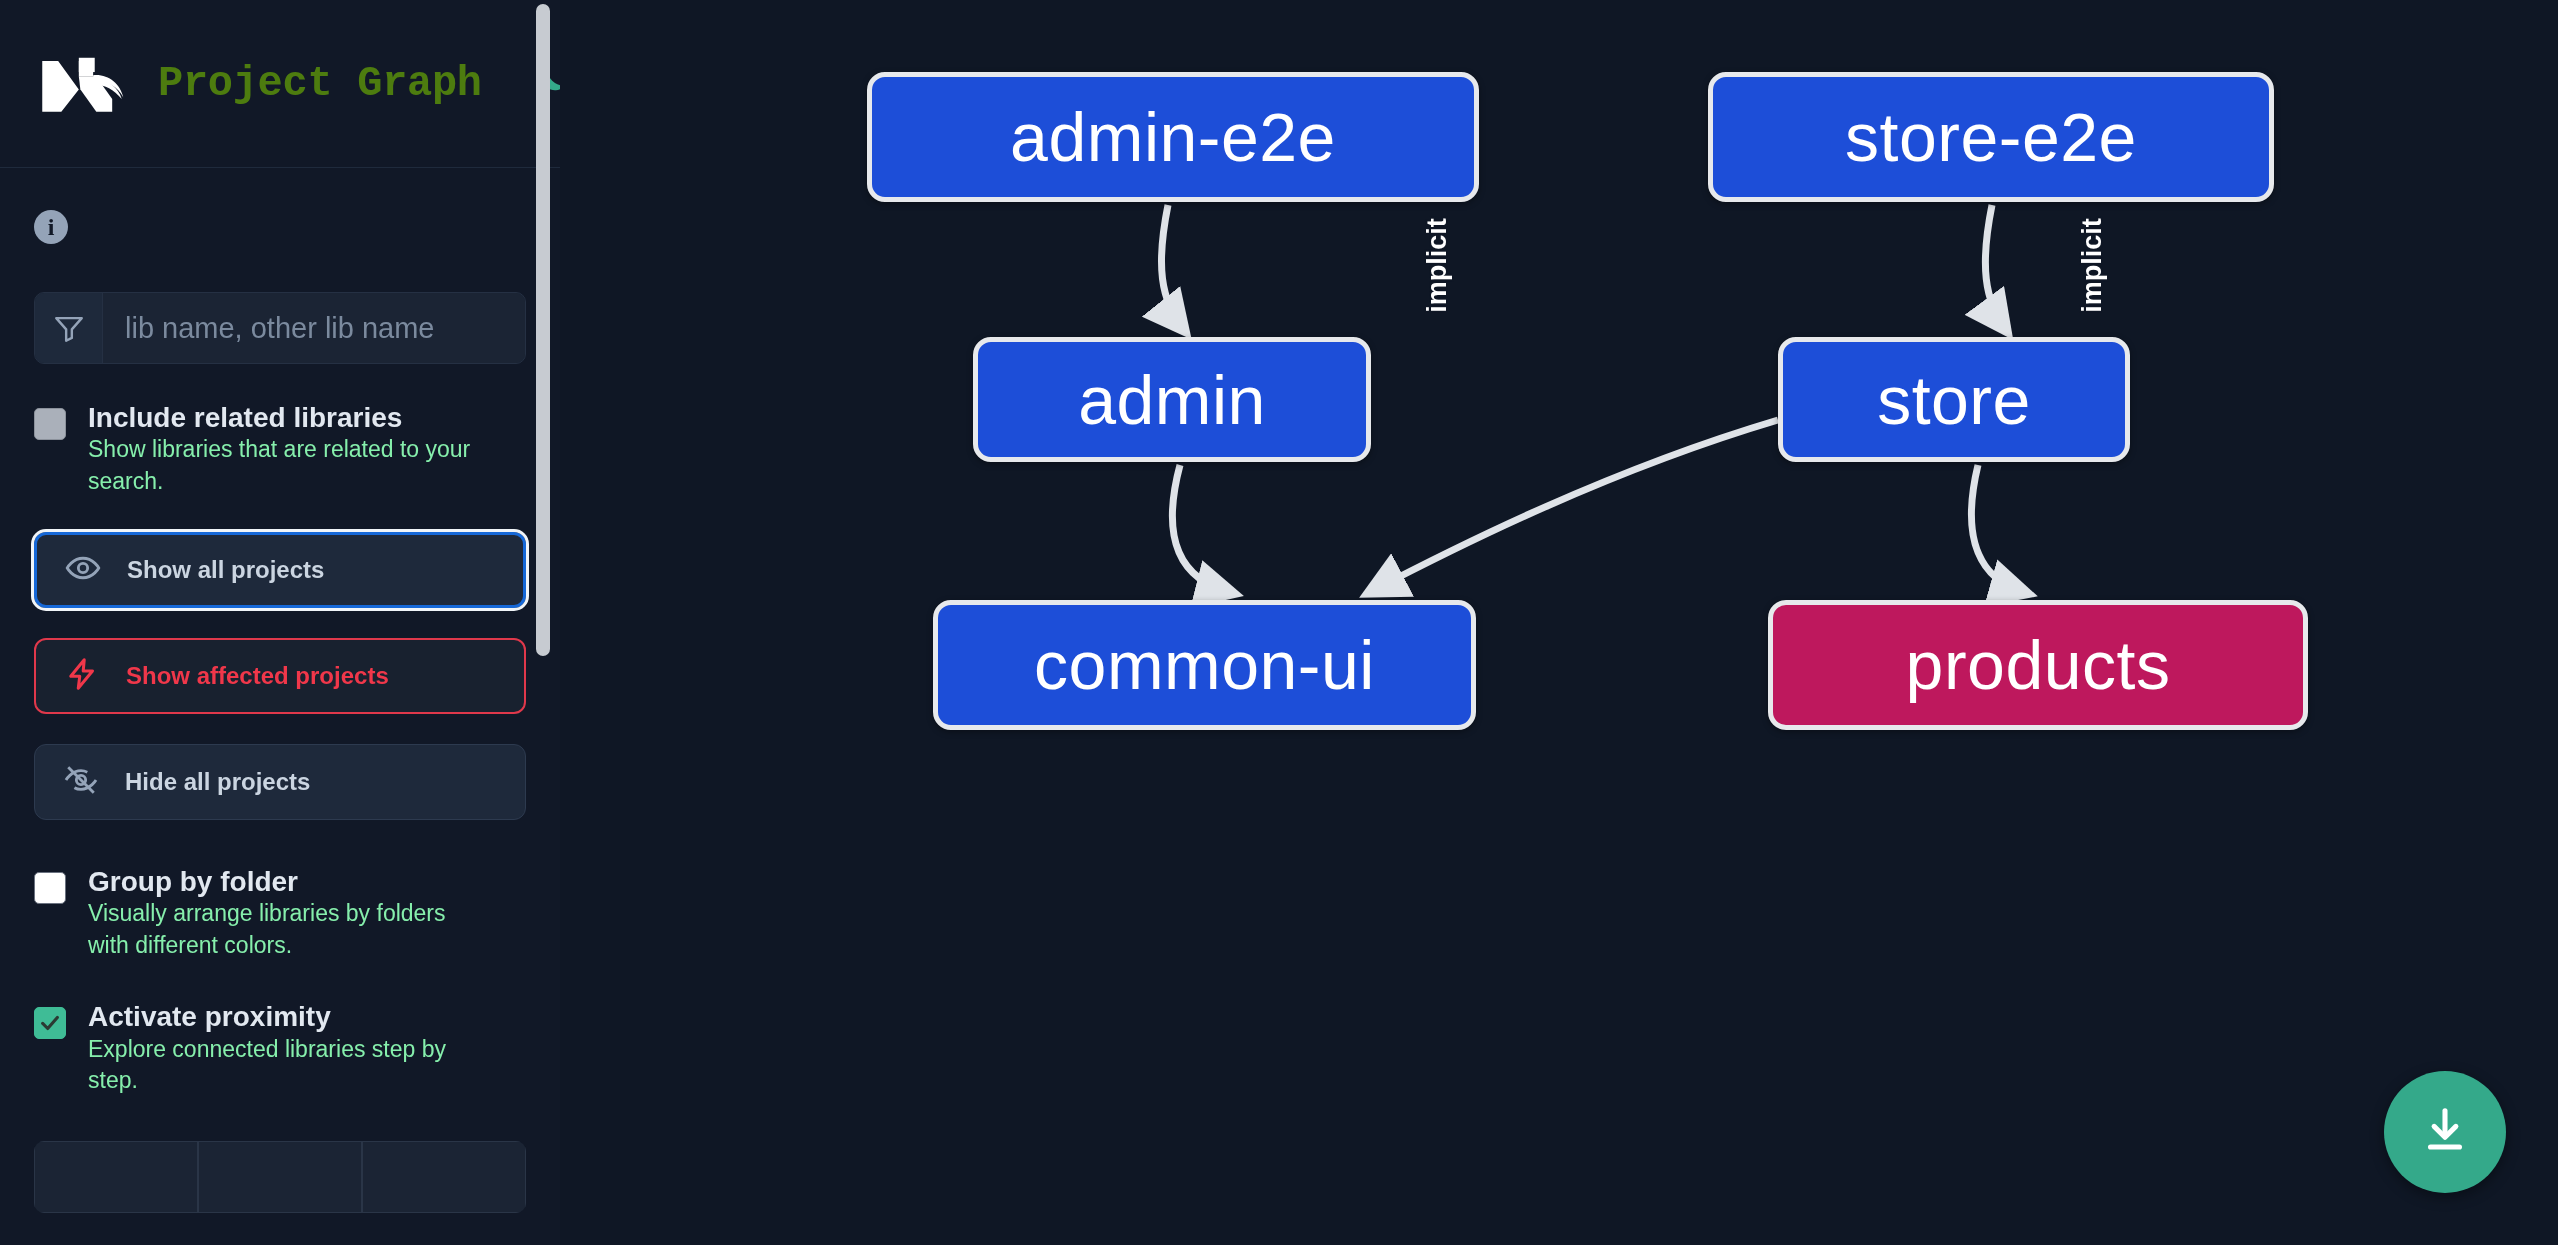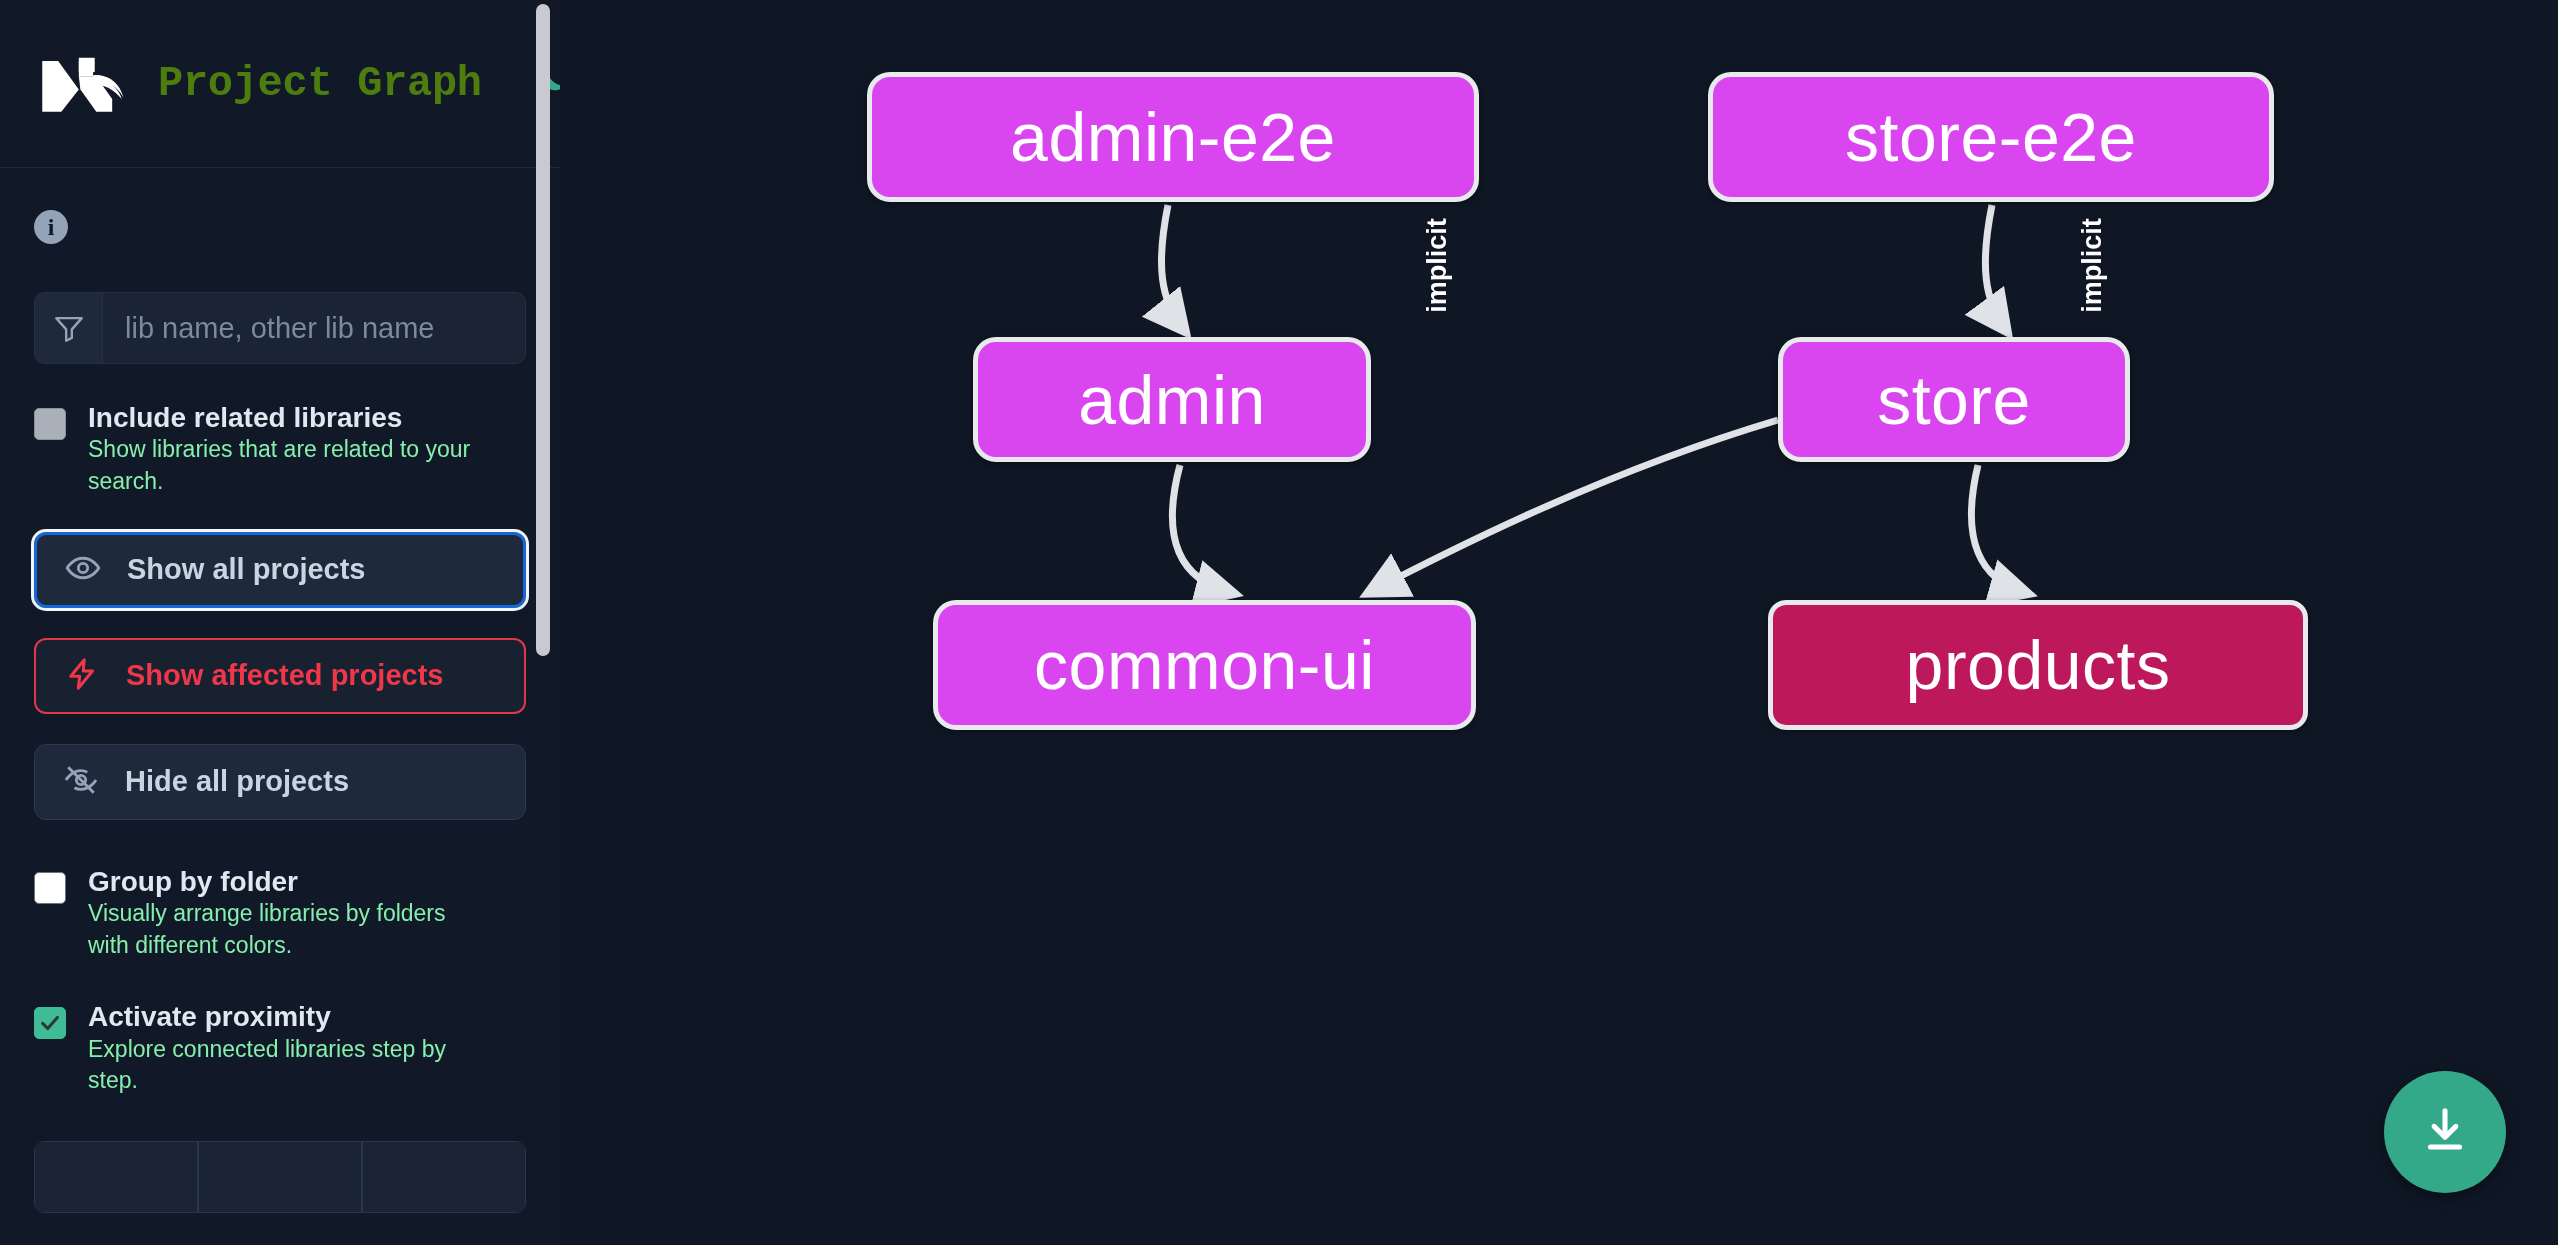--- a/index.html
+++ b/index.html
@@ -109,21 +109,21 @@
     height: 76px;
     width: 492px;
     border-radius: 12px;
     display: flex; align-items: center;
     padding: 0 28px;
     gap: 26px;
     cursor: pointer;
     background: #1e293b;
     border: 1px solid #2d3a4f;
   }
-  .btn-label { font-size: 29px; font-weight: 700; white-space: nowrap; }
+  .btn-label { font-size: 24px; font-weight: 700; white-space: nowrap; }
   .btn-show-all {
     background: #1e293b;
     border: 3px solid #1668d8;
     outline: 3px solid #f1f5f9;
     outline-offset: 0px;
     margin-top: 34px;
   }
   .btn-show-all .btn-label { color: #cbd5e1; }
   .btn-affected {
     background: #18212f;
@@ -179,21 +179,21 @@
     position: absolute;
     display: flex; align-items: center; justify-content: center;
     border-radius: 18px;
     border: 5px solid #e7e9ec;
     color: #ffffff;
     font-size: 68px;
     letter-spacing: 0.5px;
     cursor: pointer;
     box-shadow: 0 2px 6px rgba(0,0,0,0.35);
   }
-  .node.affected { background: #d946ef; border-radius: 23px; }
+  .node.affected { background: #1d4ed8; }
   .node.neutral  { background: #be185d; }
 
   .edge-label {
     position: absolute;
     color: #ffffff;
     font-size: 27px;
     font-weight: 700;
     transform-origin: 50% 50%;
     white-space: nowrap;
     text-shadow:

